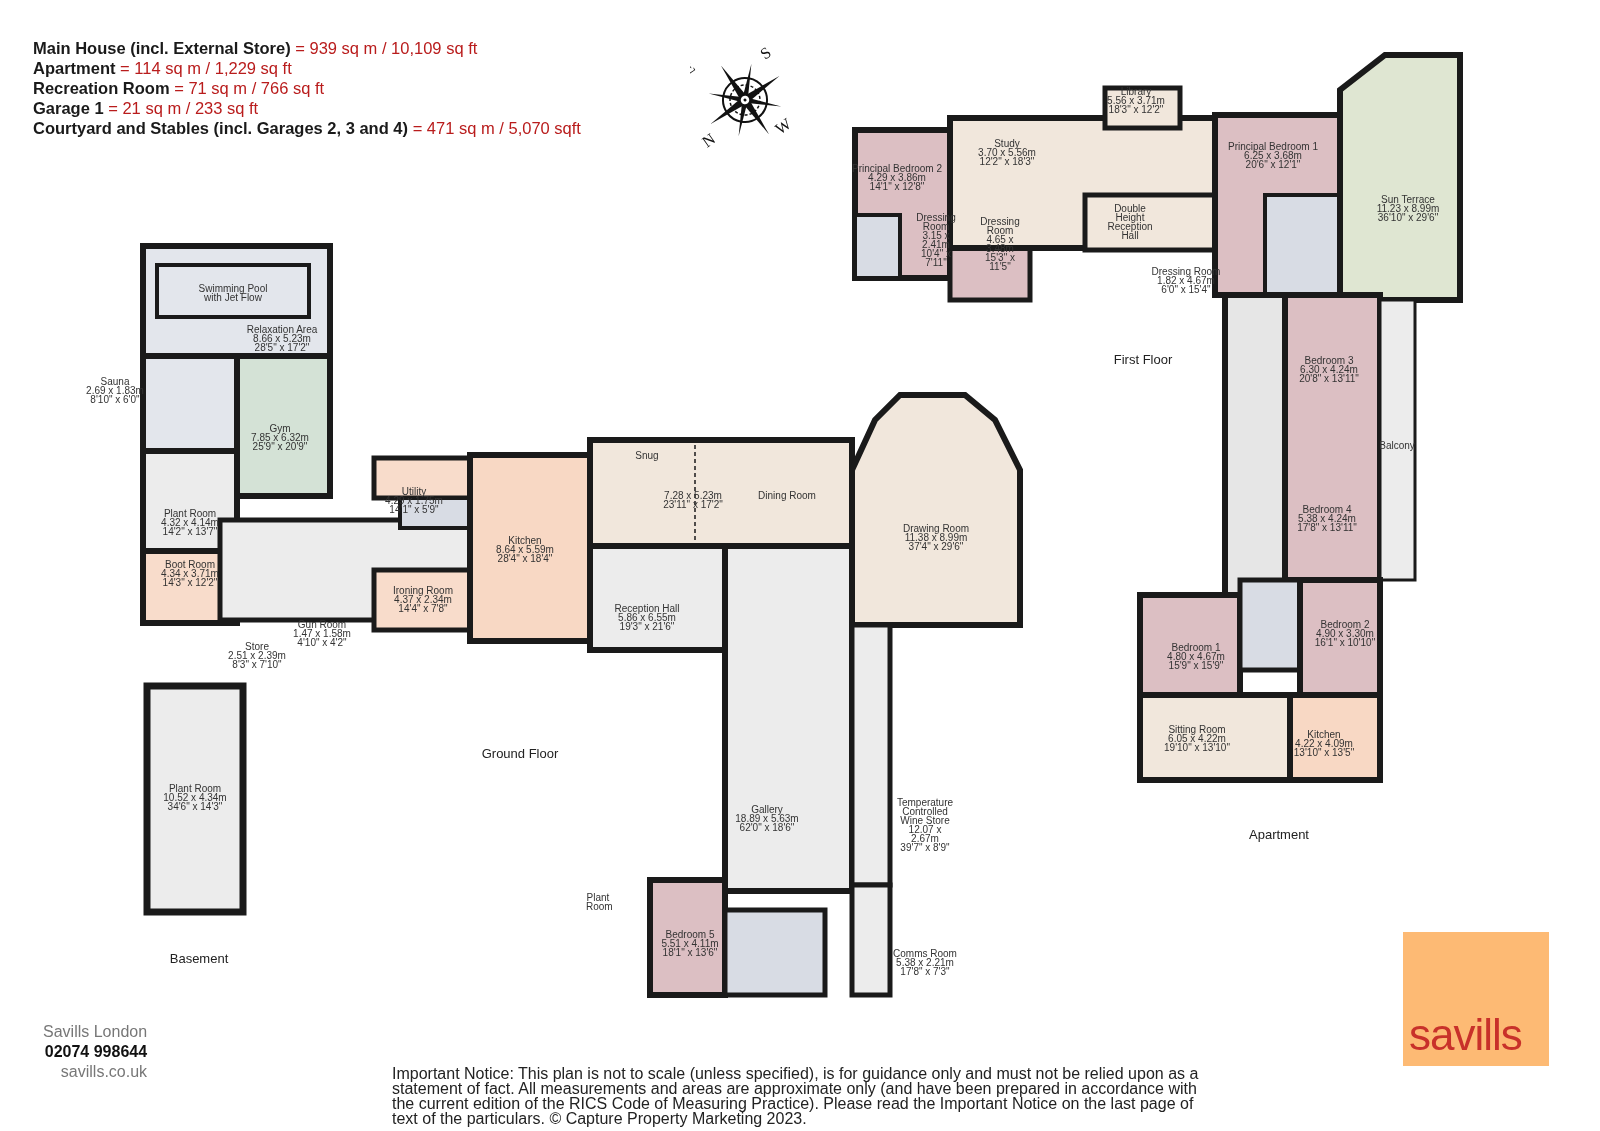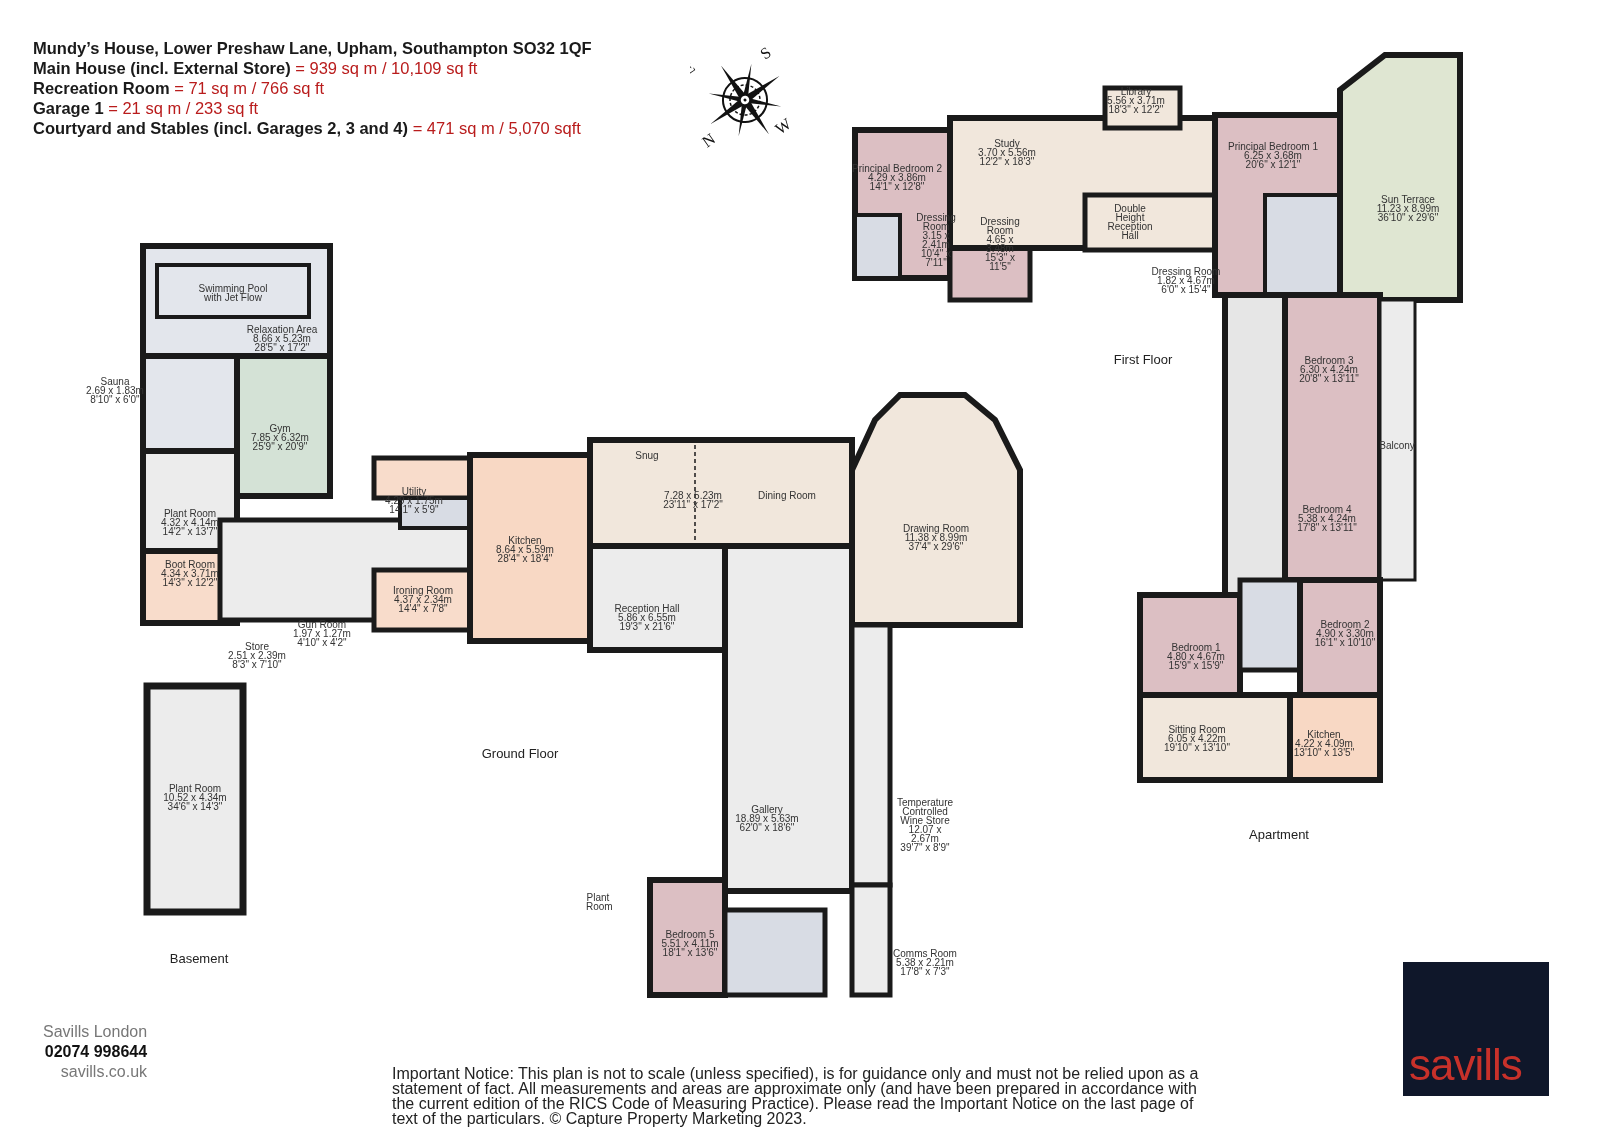--- a/index.html
+++ b/index.html
@@ -9,30 +9,30 @@
   .header b { font-weight:700; color:#1a1a1a; }
   .header .val { color:#b91c1c; font-weight:400; }
   .plan { position:absolute; left:0; top:0; width:1600px; height:1131px; }
   .room-label { position:absolute; font-size:10px; line-height:9px; text-align:center; color:#333; white-space:nowrap; transform:translate(-50%,-50%); }
   .floor-label { position:absolute; font-size:13px; color:#222; white-space:nowrap; transform:translateX(-50%); }
   .footer-left { position:absolute; left:43px; top:1022px; font-size:16px; line-height:20px;text-align:right; }
   .footer-left .agency { color:#777; }
   .footer-left .phone { font-weight:700; color:#111; }
   .footer-left .web { color:#777; }
   .notice { position:absolute; left:392px; top:1038px; width:830px; font-size:16px; line-height:15px; color:#222;margin-top:28px; }
-  .logo { position:absolute; left:1403px; top:932px; width:146px; height:134px; background:#0f172a;margin-top:30px; }
+  .logo { position:absolute; left:1403px; top:932px; width:146px; height:134px; background:#fdba74; }
   .logo span { position:absolute; left:6px; bottom:6px; font-size:44px; color:#c8312a; letter-spacing:-1px; font-family:"Liberation Sans", sans-serif; }
   .compass { position:absolute; left:690px; top:45px; width:110px; height:110px; }
 </style>
 </head>
 <body>
 
 <div class="header">
-  <div class="line"><b>Mundy’s House, Lower Preshaw Lane, Upham, Southampton SO32 1QF</b></div>
   <div class="line"><b>Main House (incl. External Store)</b> <span class="val">= 939 sq m / 10,109 sq ft</span></div>
+  <div class="line"><b>Apartment</b> <span class="val">= 114 sq m / 1,229 sq ft</span></div>
   <div class="line"><b>Recreation Room</b> <span class="val">= 71 sq m / 766 sq ft</span></div>
   <div class="line"><b>Garage 1</b> <span class="val">= 21 sq m / 233 sq ft</span></div>
   <div class="line"><b>Courtyard and Stables (incl. Garages 2, 3 and 4)</b> <span class="val">= 471 sq m / 5,070 sqft</span></div>
 </div>
 
 <svg class="compass" viewBox="0 0 110 110">
   <g transform="translate(55,55) rotate(-35)">
     <circle r="22" fill="none" stroke="#111" stroke-width="2"></circle>
     <circle r="15" fill="none" stroke="#111" stroke-width="1.5" stroke-dasharray="3 2"></circle>
     <polygon points="0,-42 4,0 0,42 -4,0" fill="#111"></polygon>
@@ -140,21 +140,21 @@
     <div>4.34 x 3.71m</div>
     <div>14'3" x 12'2"</div>
   </div>
 <div class="room-label" style="left:257px;top:655px">
     <div>Store</div>
     <div>2.51 x 2.39m</div>
     <div>8'3" x 7'10"</div>
   </div>
 <div class="room-label" style="left:322px;top:633px">
     <div>Gun Room</div>
-    <div>1.97 x 1.27m</div>
+    <div>1.47 x 1.58m</div>
     <div>4'10" x 4'2"</div>
   </div>
 <div class="room-label" style="left:414px;top:500px">
     <div>Utility</div>
     <div>4.29 x 1.75m</div>
     <div>14'1" x 5'9"</div>
   </div>
 <div class="room-label" style="left:423px;top:599px">
     <div>Ironing Room</div>
     <div>4.37 x 2.34m</div>

